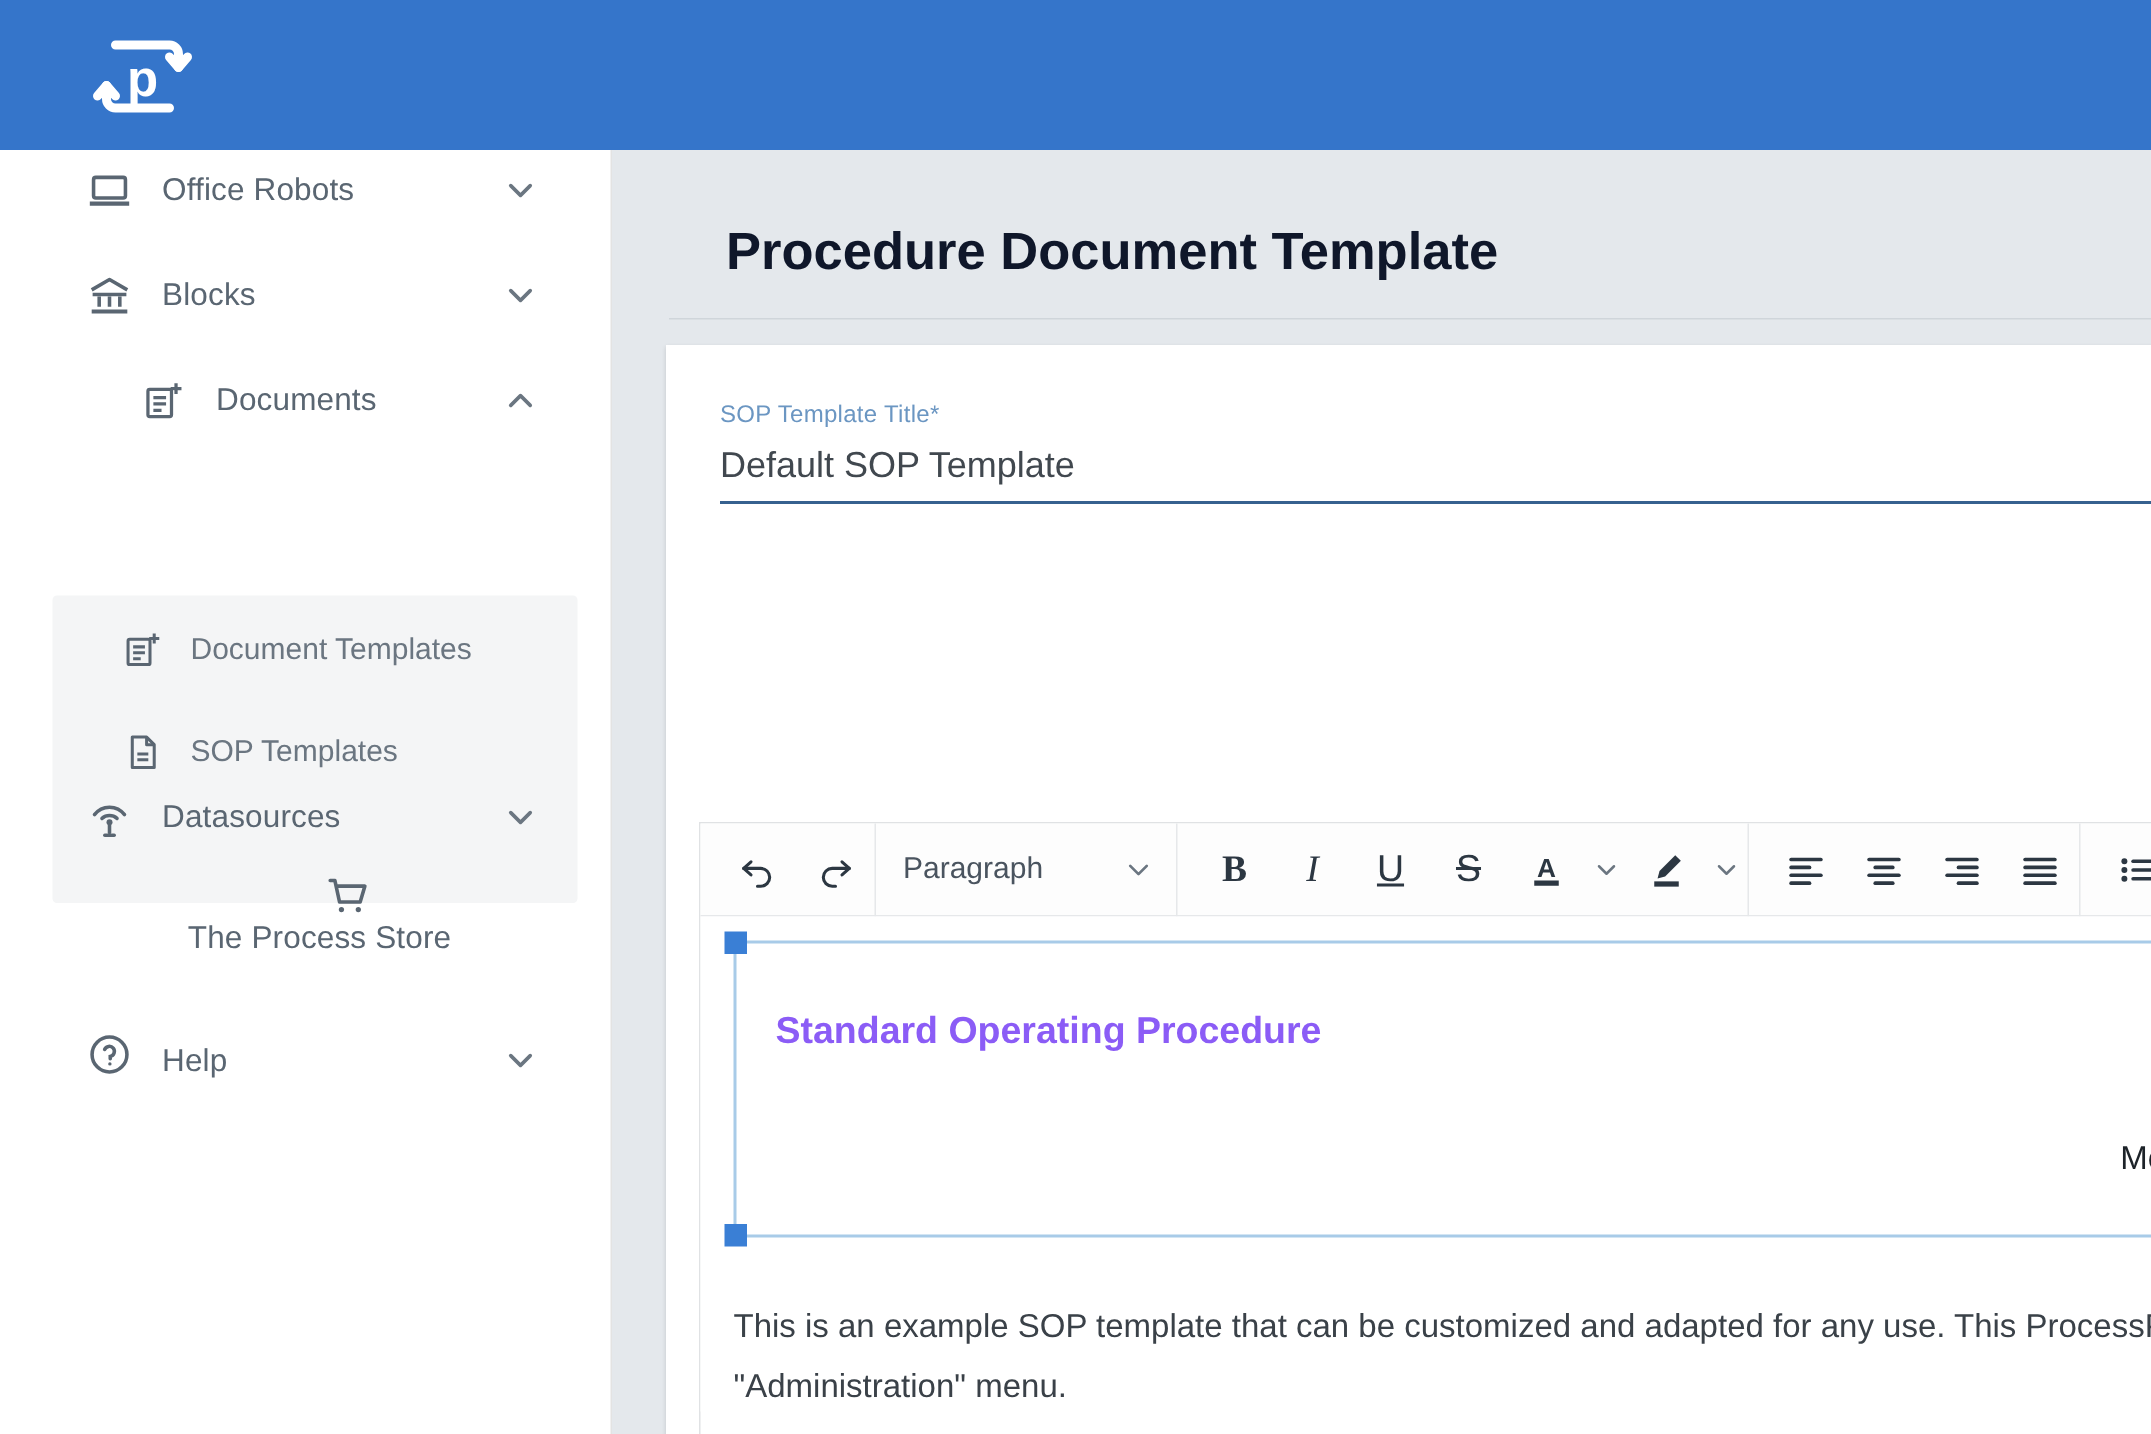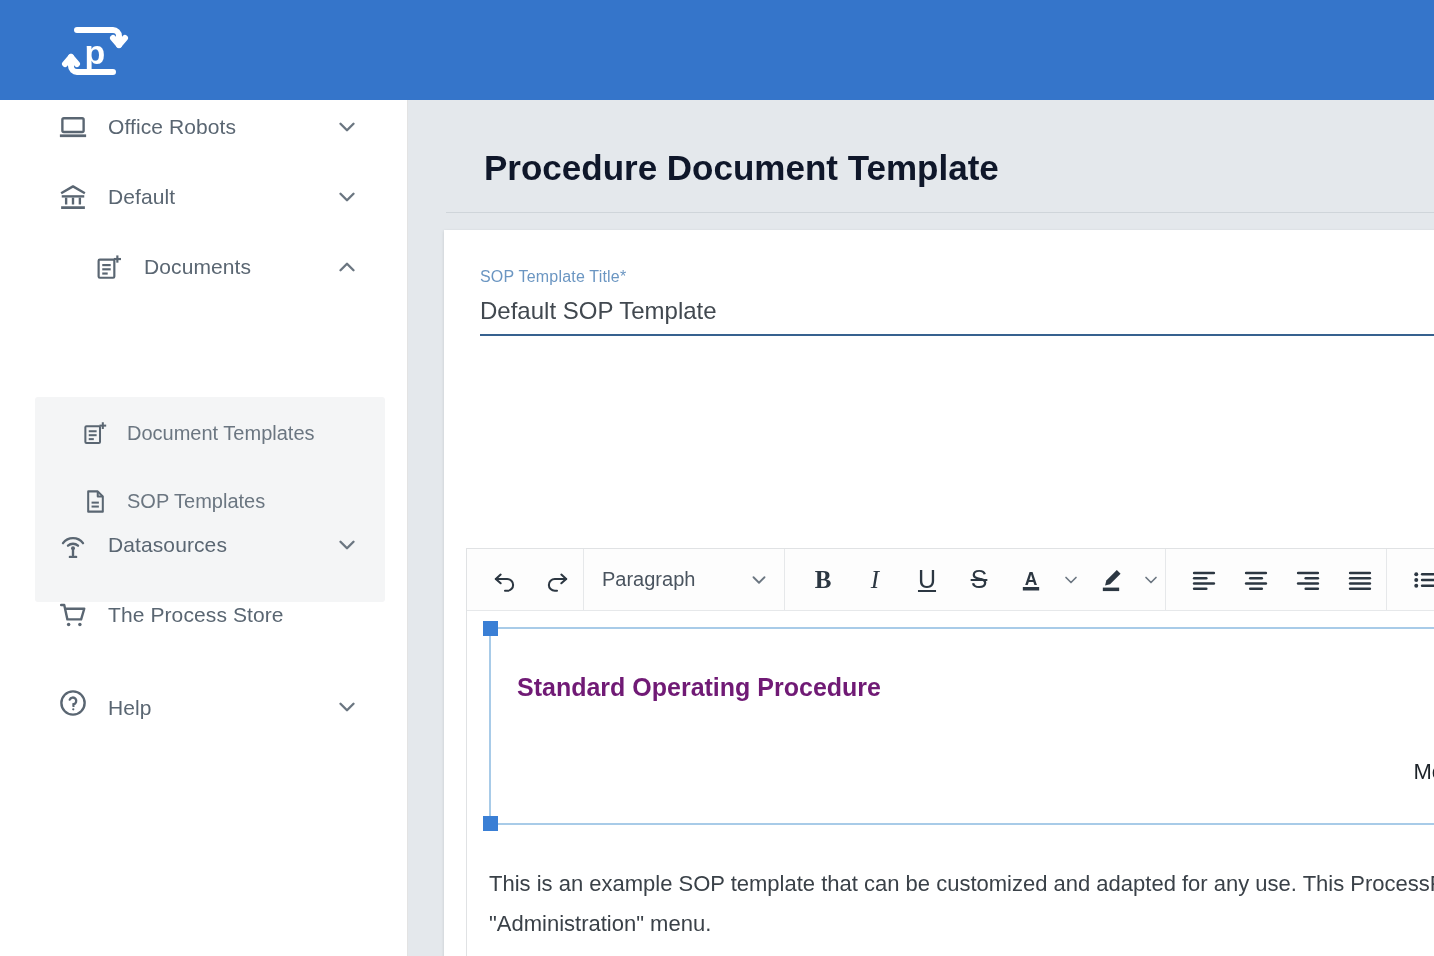--- a/index.html
+++ b/index.html
@@ -146,21 +146,21 @@
     border-top: 2px solid #a8cbe8; border-bottom: 2px solid #a8cbe8;
     border-left: 2px solid #a8cbe8;
   }
   .handle {
     position: absolute; width: 15px; height: 15px; background: #3a7fd5;
   }
   .h-tl { left: -8px; top: -8px; }
   .h-bl { left: -8px; bottom: -8px; }
   .cell-h3 {
     position: absolute; left: 50px; top: 62px;
-    font-size: 25px; font-weight: bold; color: #701a75; white-space: nowrap;
+    font-size: 25px; font-weight: bold; color: #8b5cf6; white-space: nowrap;
   }
   .cell-right {
     position: absolute; right: 0px; top: 148px;
     font-size: 22px; color: #1d2329; white-space: nowrap;
   }
   .para {
     position: absolute; left: 22px; top: 253px; width: 1010px;
     font-size: 22px; line-height: 40px; color: #3a4148;
   }
   svg { display: block; }
@@ -203,21 +203,21 @@
       <span class="ico">
         <svg width="30" height="30" viewBox="0 0 24 24" fill="none" stroke="currentColor" stroke-width="1.9" stroke-linejoin="round">
           <polyline points="2.5 9 12 3.5 21.5 9"></polyline>
           <line x1="3" y1="11.5" x2="21" y2="11.5"></line>
           <line x1="6.5" y1="12.5" x2="6.5" y2="18"></line>
           <line x1="12" y1="12.5" x2="12" y2="18"></line>
           <line x1="17.5" y1="12.5" x2="17.5" y2="18"></line>
           <line x1="2.5" y1="20.5" x2="21.5" y2="20.5" stroke-width="2.2"></line>
         </svg>
       </span>
-      <span class="lbl">Default</span>
+      <span class="lbl">Blocks</span>
       <span class="chev">
         <svg width="26" height="26" viewBox="0 0 24 24" fill="none" stroke="currentColor" stroke-width="2.2" stroke-linecap="round" stroke-linejoin="round">
             <polyline points="6 9 12 15 18 9"></polyline>
           </svg>
       </span>
     </div>
 
     <div class="nav-item" style="top:132px;padding-left:36px;">
       <span class="ico">
         <svg width="29" height="29" viewBox="0 0 24 24" fill="none" stroke="currentColor" stroke-width="1.8">
@@ -275,21 +275,21 @@
         </svg>
       </span>
       <span class="lbl">Datasources</span>
       <span class="chev">
         <svg width="26" height="26" viewBox="0 0 24 24" fill="none" stroke="currentColor" stroke-width="2.2" stroke-linecap="round" stroke-linejoin="round">
             <polyline points="6 9 12 15 18 9"></polyline>
           </svg>
       </span>
     </div>
 
-    <div class="nav-item" style="top:480px;">
+    <div class="nav-item" style="top:480px;flex-direction:column;">
       <span class="ico">
         <svg width="30" height="30" viewBox="0 0 24 24" fill="none" stroke="currentColor" stroke-width="1.9" stroke-linecap="round" stroke-linejoin="round">
           <polyline points="2.5 4 5 4 7.5 15.5 18.5 15.5 21 7 6 7"></polyline>
           <circle cx="8.5" cy="19.5" r="1.4" fill="currentColor" stroke="none"></circle>
           <circle cx="17.5" cy="19.5" r="1.4" fill="currentColor" stroke="none"></circle>
         </svg>
       </span>
       <span class="lbl">The Process Store</span>
     </div>
 

